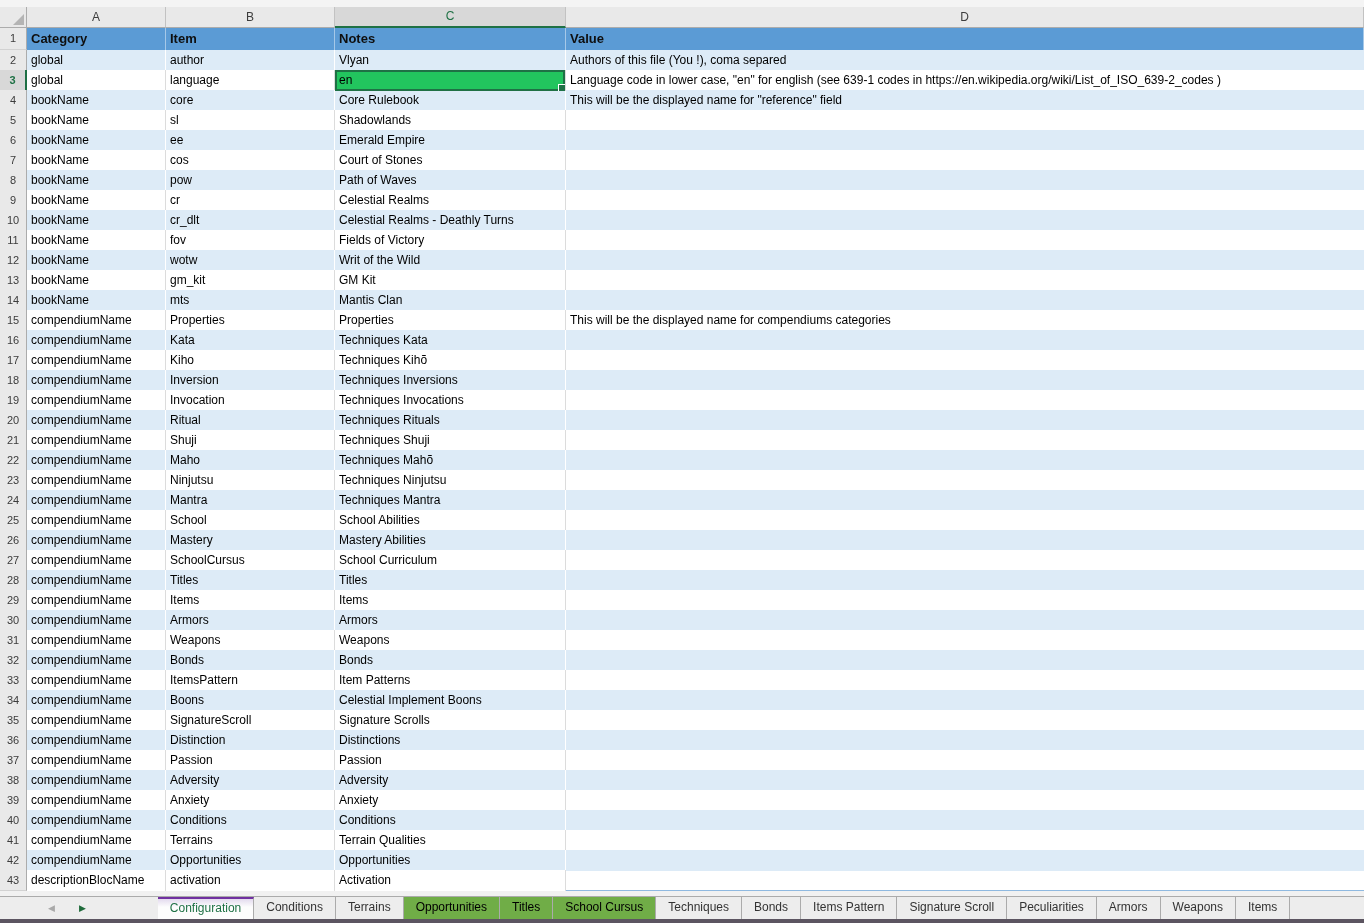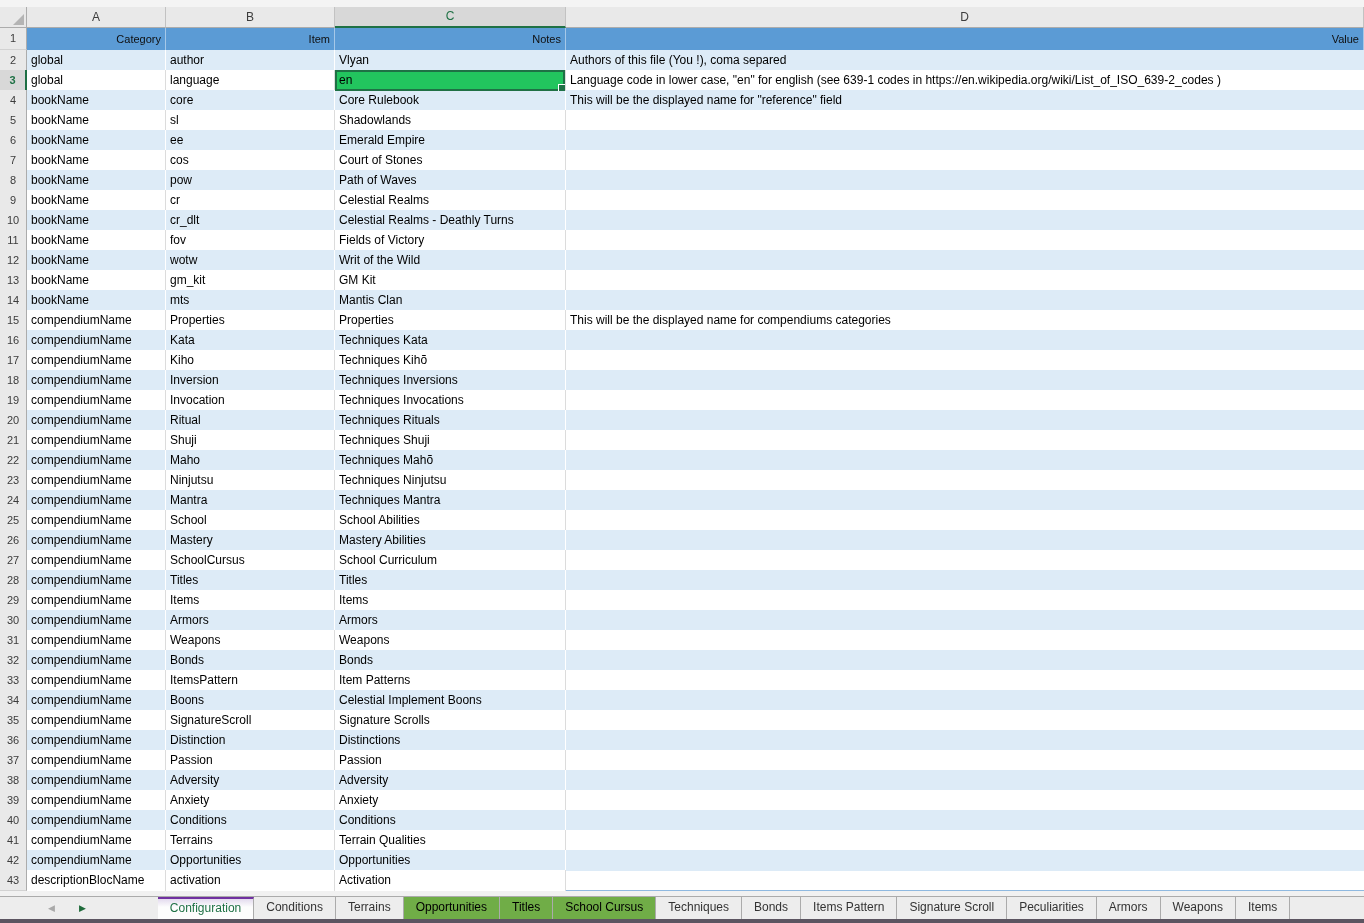--- a/index.html
+++ b/index.html
@@ -17,21 +17,21 @@
   
   .sheet-row{display:grid;grid-template-columns:27px 139px 169px 231px 1fr;height:20px;}
   .sheet-row.header-row{height:22px;}
   .rowhead{background:#E9E9E9;border-right:1px solid #ACACAC;border-bottom:1px solid #D2D2D2;
       color:#3C3C3C;font-size:11px;text-align:center;line-height:20px;}
   .rowhead.active{background:#D8D8D8;color:#1F7145;border-right:2px solid #1F7145;font-weight:bold;}
   .cell{font-size:12px;color:#000;line-height:20px;padding:0 4px;white-space:nowrap;
       overflow:hidden;border-right:1px solid #DCDCDC;background:#fff;position:relative;}
   .cell.last{border-right:none;}
   .sheet-row.band .cell{background:#DDEBF7;border-right-color:#FFFFFF;}
-  .header-row .cell{background:#5B9BD5;font-weight:normal;font-size:11px;text-align:right;
+  .header-row .cell{background:#5B9BD5;font-weight:bold;font-size:13px;text-align:left;
       color:#0F0F0F;line-height:22px;border-right:1px solid rgba(255,255,255,0.45);}
   .cell.selected{box-shadow:inset 0 0 0 2px #1F7145;background:#22c55e;z-index:3;}
   .fill-handle{position:absolute;right:-1px;bottom:-1px;width:6px;height:6px;background:#1F7145;
       border:1px solid #fff;z-index:4;}
   .table-bottom{height:0;border-bottom:1px solid #8FB9E0;}
   
   .pre-tab-strip{height:5px;background:#F1F1F1;border-bottom:1px solid #ABABAB;}
   .tab-bar{height:22px;background:#EDEDED;display:flex;align-items:stretch;overflow:hidden;white-space:nowrap;}
   .nav-arrows{display:flex;align-items:center;gap:24px;padding:0 20px 0 48px;}
   .nav-arrow{font-size:9px;line-height:22px;cursor:default;}

